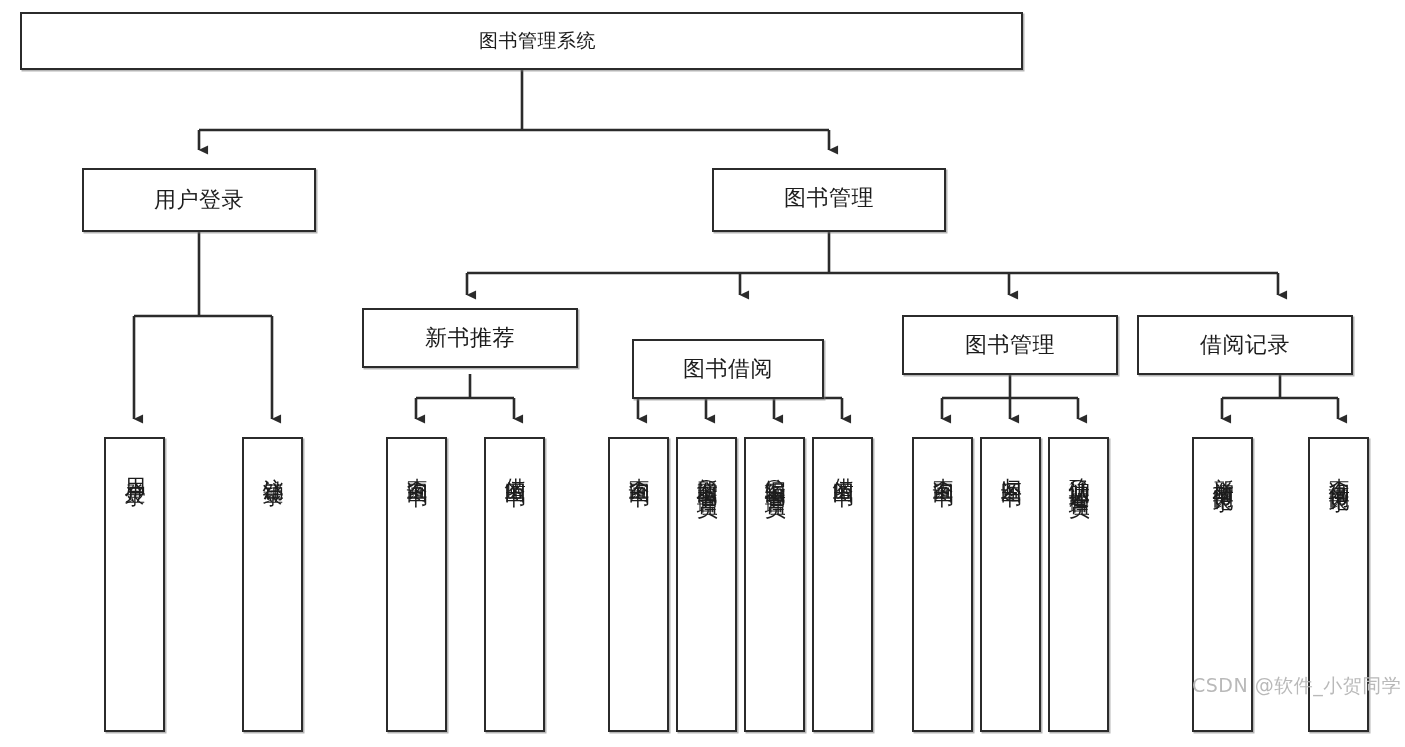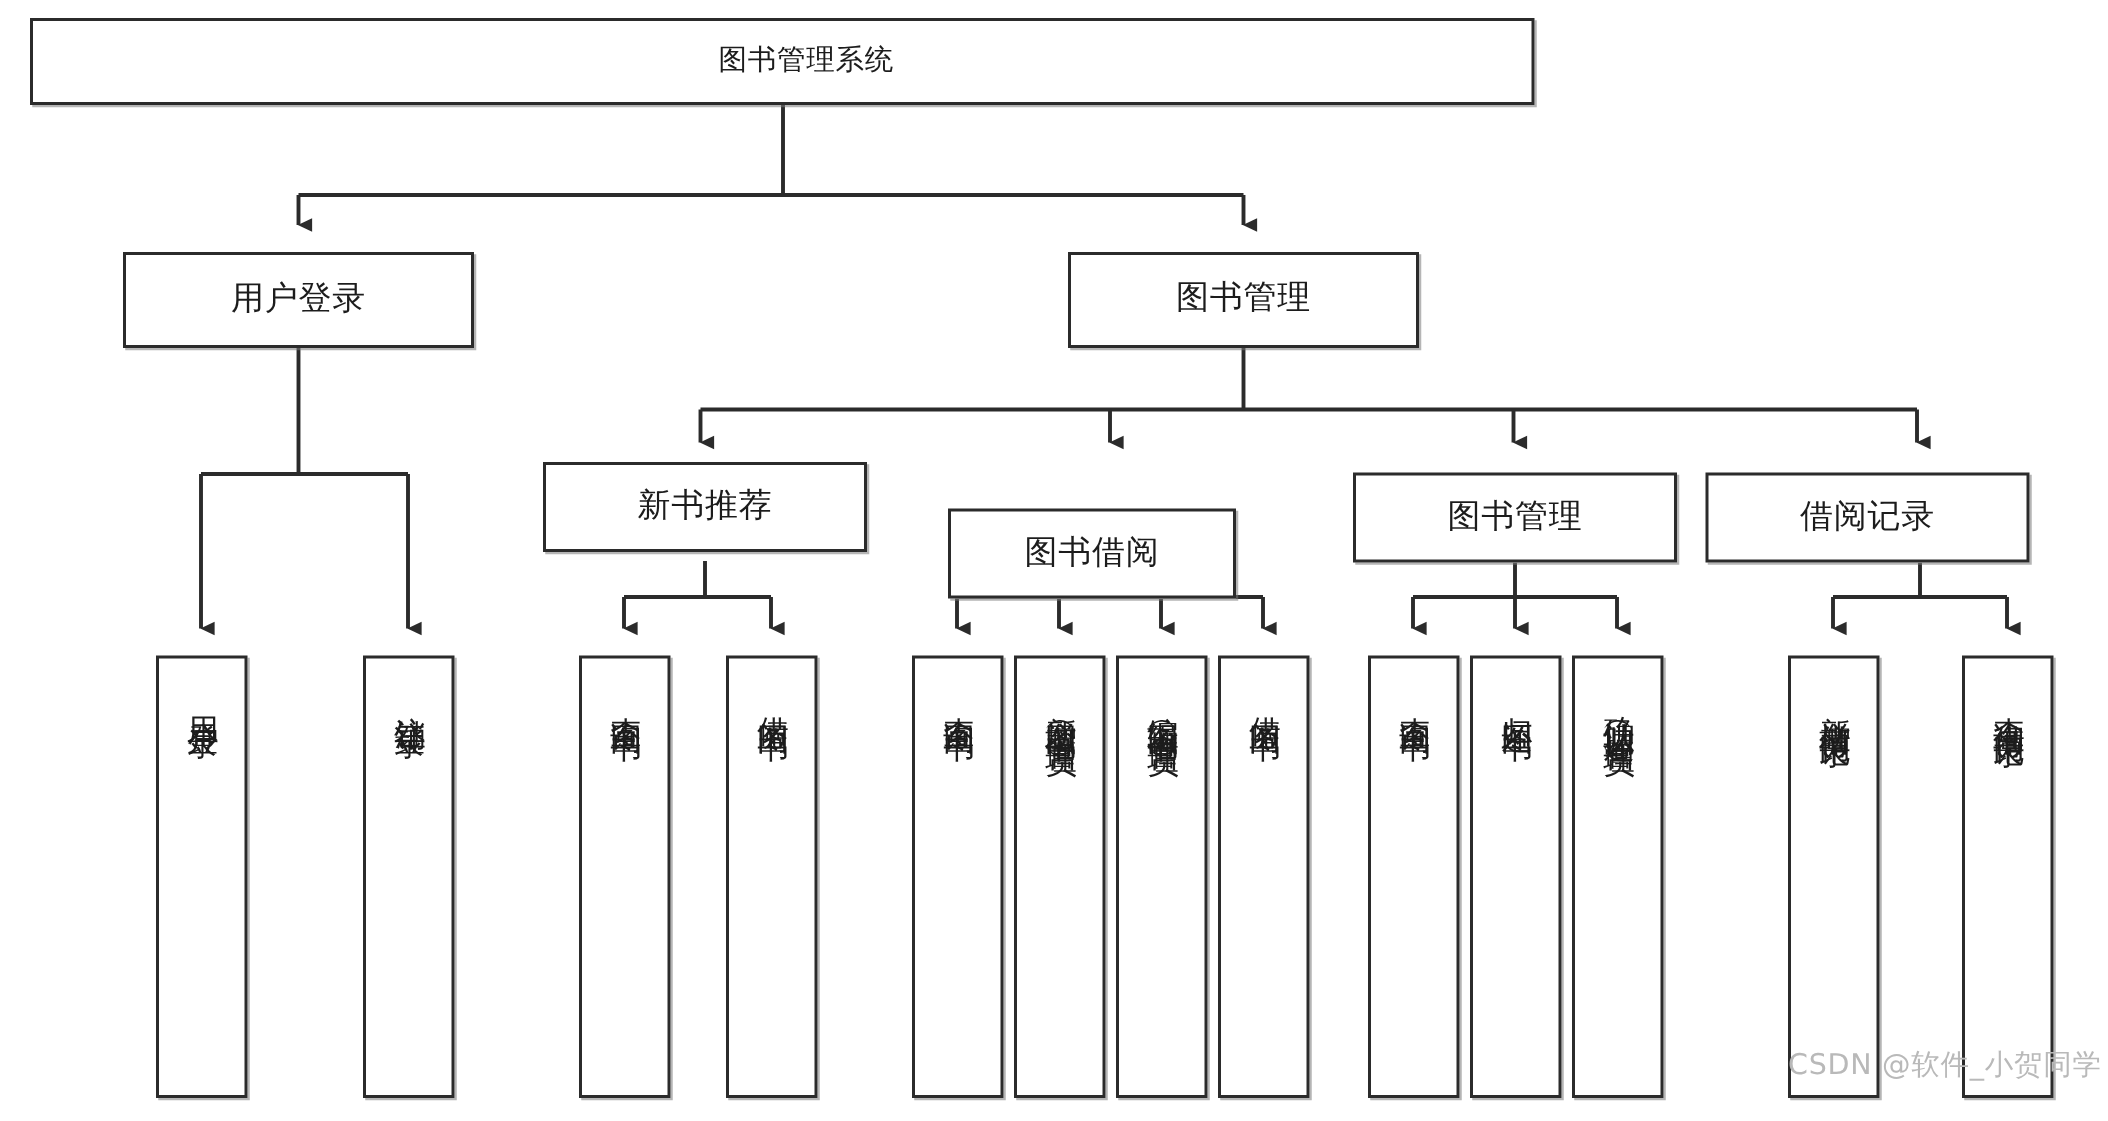--- a/index.html
+++ b/index.html
@@ -193,15 +193,15 @@
   </div>
 
   <div class="node-box vertical" style="left:1192px; top:437px; width:61px; height:295px;">
     <span class="node-label">新增借阅记录</span>
   </div>
 
   <div class="node-box vertical" style="left:1308px; top:437px; width:61px; height:295px;">
     <span class="node-label">查询借阅记录</span>
   </div>
 
-  <div class="watermark" style="left:1192px; top:697px;">CSDN @软件_小贺同学</div>
+  <div class="watermark" style="left:1192px; top:673px;">CSDN @软件_小贺同学</div>
 
 </div>
 
 </body></html>

